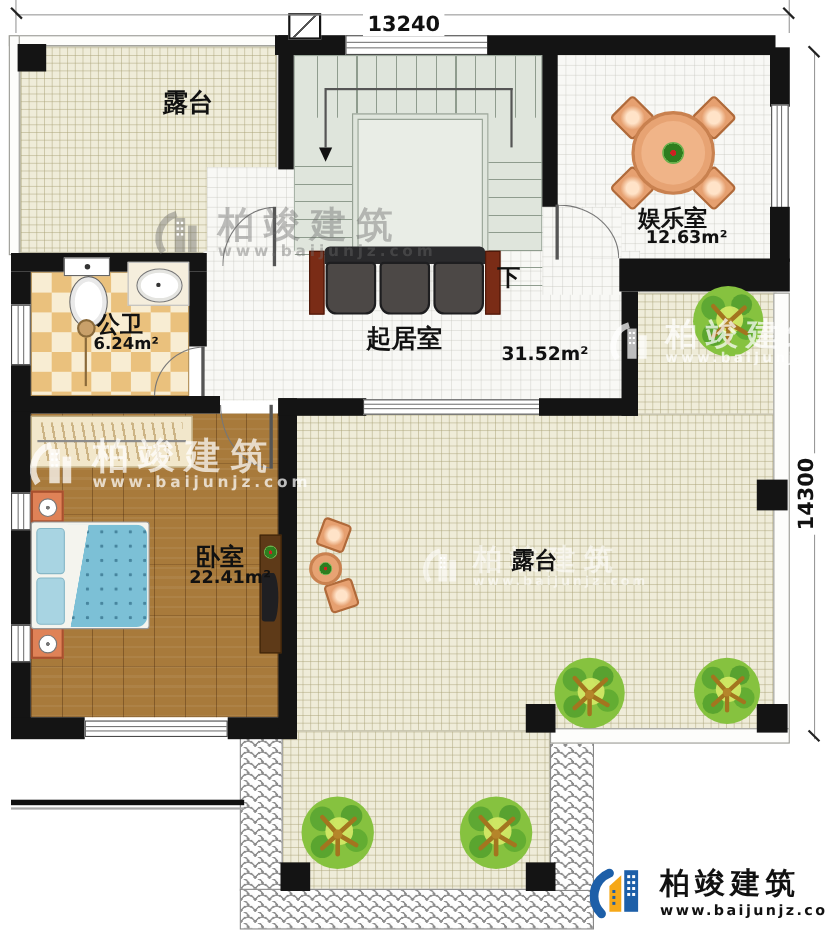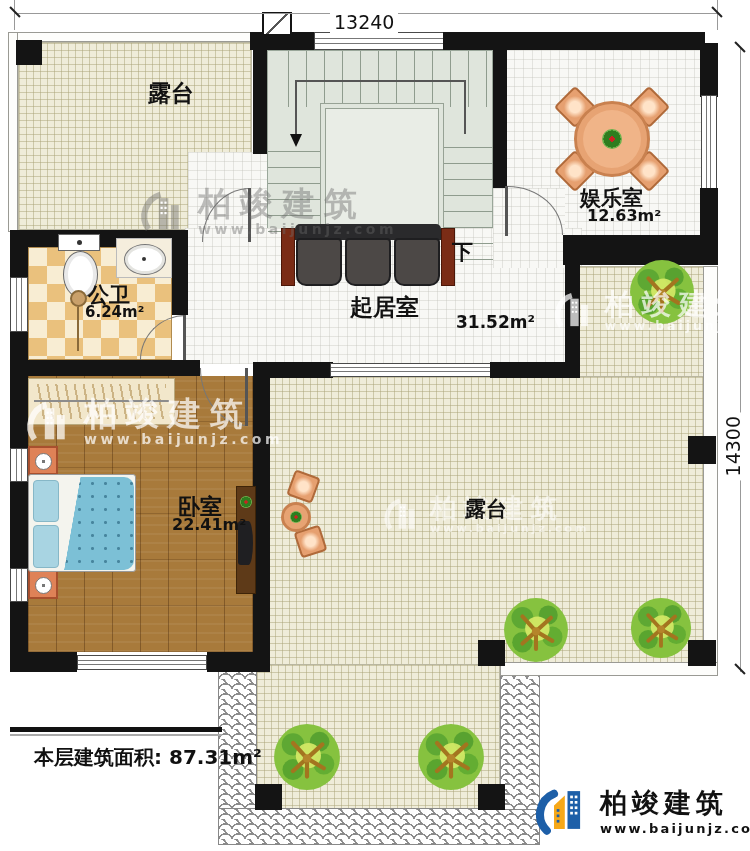--- a/index.html
+++ b/index.html
@@ -69,21 +69,21 @@
   .toilet-tank{position:absolute;background:#fff;border:1px solid #666;box-sizing:border-box;}
   .toilet-bowl{position:absolute;background:#fff;border:1px solid #666;border-radius:50%;box-shadow:inset 0 0 0 4px #e9e9e9;}
   .counter{position:absolute;background:#f5eedd;border:1px solid #bbb;box-sizing:border-box;}
   .basin{position:absolute;background:#fff;border:1px solid #777;border-radius:50%;box-shadow:inset 0 0 0 3px #e4e4e0;}
   .dot{position:absolute;background:#333;border-radius:50%;}
   .drain{position:absolute;background:#c9a06a;border:2px solid #8a6a3a;border-radius:50%;box-sizing:border-box;}
   .plantdot{position:absolute;border-radius:50%;background:radial-gradient(circle,#cc2222 0 18%,#2e7d1f 20% 60%,#6ab04c 61% 100%);}
   
   .room-label{position:absolute;font-weight:700;color:#111;white-space:nowrap;}
   .area-label{position:absolute;font-weight:700;color:#111;white-space:nowrap;}
-  .dim{position:absolute;font-weight:400;font-size:19px;color:#111;background:#fff;padding:0 4px;white-space:nowrap;}
+  .dim{position:absolute;font-weight:700;font-size:19px;color:#111;background:#fff;padding:0 4px;white-space:nowrap;}
   .dimline{position:absolute;background:#999;}
   .tick{position:absolute;width:14px;height:2px;background:#222;transform:rotate(45deg);}
   
   .wm{position:absolute;display:flex;align-items:center;gap:8px;pointer-events:none;white-space:nowrap;}
   .wm svg{flex:0 0 auto;}
   .wm .t1{font-size:33px;font-weight:700;letter-spacing:9px;line-height:1.05;}
   .wm .t2{font-size:14px;font-weight:700;letter-spacing:3.5px;}
   .wm-gray{color:rgba(105,105,105,.42);}
   .wm-light{color:rgba(255,255,255,.72);}
   .wm-faint{color:rgba(255,255,255,.55);}
@@ -302,41 +302,40 @@
         <div class="t1">柏竣建筑</div>
          <div class="t2">www.baijunjz.com</div>
       </div>
   </div>
 
   <div class="room-label" style="left:148px;top:78px;font-size:23px;">露台</div>
   <div class="room-label" style="left:580px;top:184px;font-size:21px;">娱乐室</div>
   <div class="area-label" style="left:587px;top:206px;font-size:16px;">12.63m²</div>
   <div class="room-label" style="left:88px;top:281px;font-size:21px;">公卫</div>
   <div class="area-label" style="left:85px;top:303px;font-size:15px;">6.24m²</div>
-  <div class="room-label" style="left:350px;top:292px;font-size:23px;">起居室</div>
+  <div class="room-label" style="left:333px;top:292px;font-size:23px;">起居室</div>
   <div class="area-label" style="left:456px;top:312px;font-size:17px;">31.52m²</div>
   <div class="room-label" style="left:452px;top:238px;font-size:21px;">下</div>
   <div class="room-label" style="left:178px;top:492px;font-size:22px;">卧室</div>
   <div class="area-label" style="left:172px;top:515px;font-size:16px;">22.41m²</div>
   <div class="room-label" style="left:465px;top:495px;font-size:21px;">露台</div>
 
   <div class="dimline" style="left:14px;top:13px;width:704px;height:1px;"></div>
   <div class="dimline" style="left:14px;top:0;width:1px;height:30px;"></div>
   <div class="dimline" style="left:717px;top:0;width:1px;height:30px;"></div>
   <div class="tick" style="left:8px;top:11px;"></div>
   <div class="tick" style="left:710px;top:11px;"></div>
   <div class="dim" style="left:330px;top:11px;">13240</div>
   <div class="dimline" style="left:740px;top:48px;width:1px;height:624px;"></div>
   <div class="tick" style="left:733px;top:46px;"></div>
   <div class="tick" style="left:733px;top:668px;"></div>
   <div class="dim" style="left:722px;top:412px;writing-mode:vertical-rl;transform:rotate(180deg);padding:4px 0;">14300</div>
 
   <div class="abs" style="left:10px;top:727px;width:212px;height:5px;background:#111;"></div>
   <div class="abs" style="left:10px;top:734px;width:212px;height:2px;background:#aaa;"></div>
-  <div class="tb-line" style="left:34px;top:744px;">本层建筑面积: 87.31m²</div>
 
   <div class="logo" style="left:536px;top:782px;">
     <svg width="54" height="56" viewBox="0 0 60 62">
       <path d="M12 54 A25 25 0 0 1 20 13" fill="none" stroke="#1d5fa8" stroke-width="9" stroke-linecap="round"></path>
       <path d="M20 52 L20 26 L32 15 L32 52 Z" fill="#f6a818"></path>
       <rect x="23" y="30" width="3" height="3" fill="#1d5fa8"></rect>
         <rect x="23" y="36" width="3" height="3" fill="#1d5fa8"></rect>
       <rect x="23" y="42" width="3" height="3" fill="#1d5fa8"></rect>
       <rect x="35" y="10" width="14" height="42" fill="#1d5fa8"></rect>
       <rect x="38" y="15" width="3" height="3" fill="#fff"></rect>

